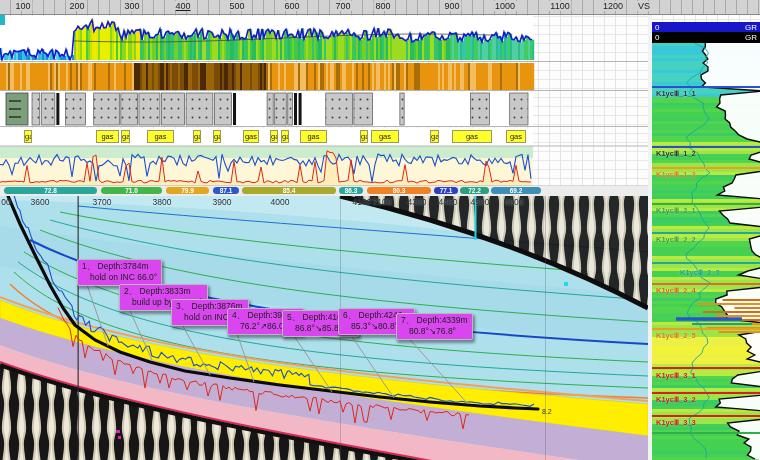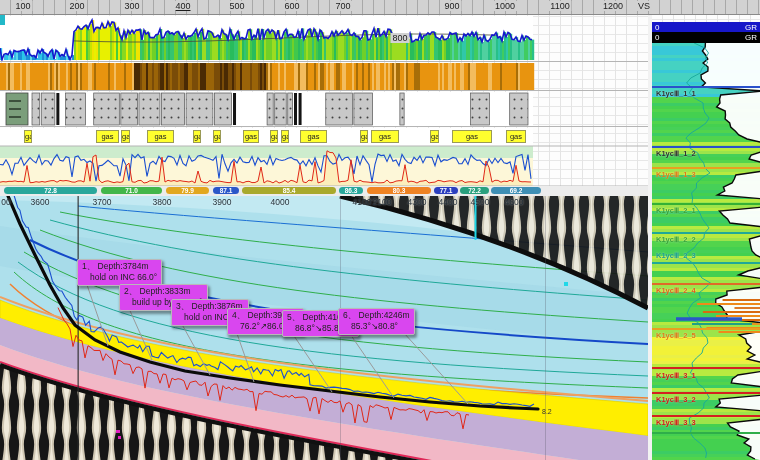--- a/index.html
+++ b/index.html
@@ -42,21 +42,21 @@
 <div class="stage">
 
   <div class="ruler" id="ruler">
       <div class="ruler-label" style="left: 23px;">100</div>
       <div class="ruler-label" style="left: 77px;">200</div>
       <div class="ruler-label" style="left: 132px;">300</div>
       <div class="ruler-label" style="left: 183px; text-decoration: underline;">400</div>
       <div class="ruler-label" style="left: 237px;">500</div>
       <div class="ruler-label" style="left: 292px;">600</div>
       <div class="ruler-label" style="left: 343px;">700</div>
-      <div class="ruler-label" style="left: 400px; margin-top: 32px;">800</div>
+      <div class="ruler-label" style="left: 383px;">800</div>
       <div class="ruler-label" style="left: 452px;">900</div>
       <div class="ruler-label" style="left: 505px;">1000</div>
       <div class="ruler-label" style="left: 560px;">1100</div>
       <div class="ruler-label" style="left: 613px; text-align: right;">1200</div>
       <div class="ruler-label" style="left: 644px;">VS</div>
     </div>
   <div class="corner-tab"></div>
 
   <div class="tracks-grid"></div>
   <div class="right-grid"></div>
@@ -907,40 +907,44 @@
       <div style="padding-left: 8px;">76.2°↗86.0°</div>
     </div>
     <div class="anno" style="left: 282px; top: 310px;">
       <div>5、 Depth:4163m</div>
       <div style="padding-left: 8px;">86.8°↘85.8°</div>
     </div>
     <div class="anno" style="left: 338px; top: 308px;">
       <div>6、 Depth:4246m</div>
       <div style="padding-left: 8px;">85.3°↘80.8°</div>
     </div>
+    <div class="anno" style="left: 396px; top: 313px;">
+      <div>7、 Depth:4339m</div>
+      <div style="padding-left: 8px;">80.8°↘76.8°</div>
+    </div>
     <div class="rp-header" style="top: 22px; height: 10px; background: rgb(23, 23, 201);">
       <span>0</span>
       <span>GR</span>
     </div>
     <div class="rp-header" style="top: 32px; height: 11px; background: rgb(0, 0, 0);">
       <span>0</span>
       <span>GR</span>
     </div>
     <div class="form-line" style="top: 86px; background: rgb(42, 80, 204);"></div>
     <div class="form-label" style="top: 89px; color: rgb(51, 51, 51);">K1ycⅢ_1_1</div>
     <div class="form-line" style="top: 146px; background: rgb(42, 80, 204);"></div>
     <div class="form-label" style="top: 149px; color: rgb(51, 51, 51);">K1ycⅢ_1_2</div>
     <div class="form-line" style="top: 167px; background: rgb(232, 160, 32);"></div>
     <div class="form-label" style="top: 170px; color: rgb(224, 122, 24);">K1ycⅢ_1_3</div>
     <div class="form-line" style="top: 203px; background: rgb(53, 176, 53);"></div>
     <div class="form-label" style="top: 206px; color: rgb(58, 163, 58);">K1ycⅢ_2_1</div>
     <div class="form-line" style="top: 232px; background: rgb(31, 168, 152);"></div>
     <div class="form-label" style="top: 235px; color: rgb(58, 163, 58);">K1ycⅢ_2_2</div>
     <div class="form-line" style="top: 262px; background: rgb(31, 168, 152);"></div>
-    <div class="form-label" style="top: 251px; color: rgb(31, 160, 144);">K1ycⅢ_2_3</div>
+    <div class="form-label" style="top: 268px; color: rgb(31, 160, 144); margin-left: 24px;">K1ycⅢ_2_3</div>
     <div class="form-line" style="top: 283px; background: rgb(224, 106, 40);"></div>
     <div class="form-label" style="top: 286px; color: rgb(224, 96, 32);">K1ycⅢ_2_4</div>
     <div class="form-line" style="top: 328px; background: rgb(232, 160, 32);"></div>
     <div class="form-label" style="top: 331px; color: rgb(224, 122, 24);">K1ycⅢ_2_5</div>
     <div class="form-line" style="top: 367px; background: rgb(212, 32, 32);"></div>
     <div class="form-label" style="top: 371px; color: rgb(212, 24, 24);">K1ycⅢ_3_1</div>
     <div class="form-line" style="top: 392px; background: rgb(212, 32, 32);"></div>
     <div class="form-label" style="top: 395px; color: rgb(212, 24, 24);">K1ycⅢ_3_2</div>
     <div class="form-line" style="top: 415px; background: rgb(212, 32, 32);"></div>
     <div class="form-label" style="top: 418px; color: rgb(212, 24, 24);">K1ycⅢ_3_3</div>

